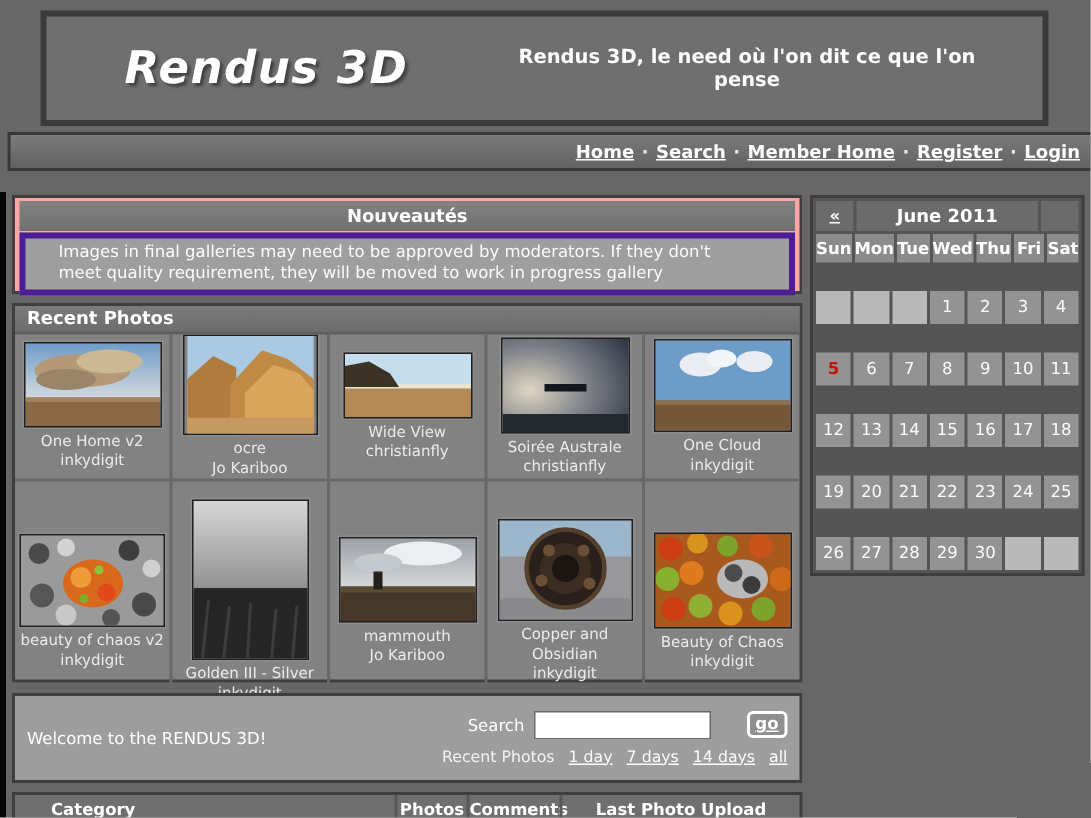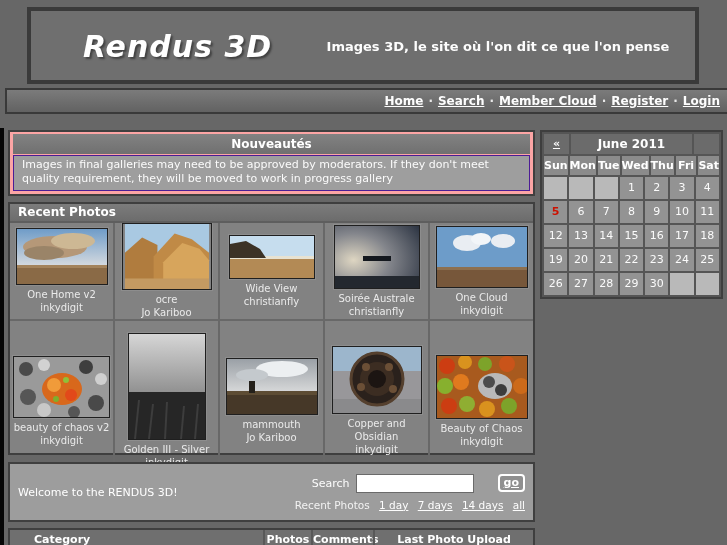--- a/index.html
+++ b/index.html
@@ -43,22 +43,22 @@
   .panel{position:absolute;border:2px solid #3f3f3f;box-sizing:border-box;}
 
   
   .news-panel{left:8px;top:130px;width:527px;height:66px;background:#fca5a5;padding:2px 3px;}
   .news-title{
     height:20px;line-height:20px;text-align:center;
     font-size:12px;font-weight:bold;color:#ffffff;
     background:linear-gradient(#828282,#707070);
   }
   .news-body{
-    margin-top:1px;background:#9e9e9e;border:1px solid #4c1d95;
-    font-size:11px;line-height:14px;color:#fbfbfb;padding:2px 8px;height:30px;
+    margin-top:1px;background:#9e9e9e;border:4px solid #4c1d95;
+    font-size:11px;line-height:14px;color:#fbfbfb;padding:2px 22px;height:30px;
   }
 
   
   .photos-panel{left:8px;top:202px;width:527px;height:253px;background:#828282;}
   .photos-title{
     height:17px;line-height:17px;padding-left:8px;
     font-size:12px;font-weight:bold;color:#ffffff;
     background:linear-gradient(#7c7c7c,#6c6c6c);
     border-bottom:2px solid #5e5e5e;
   }
@@ -113,40 +113,40 @@
   .cal-grid{display:grid;grid-template-columns:repeat(7,1fr);gap:2px;}
   .cal-toprow{display:grid;grid-template-columns:25px 1fr 25px;gap:2px;margin-bottom:2px;}
   .cal-prev,.cal-title,.cal-spacer{background:#6b6b6b;height:20px;line-height:20px;}
   .cal-prev{text-align:center;font-size:11px;font-weight:bold;text-decoration:underline;color:#fdfdfd;cursor:pointer;}
   .cal-title{text-align:center;font-size:12px;font-weight:bold;color:#ffffff;}
   .cal-dh{background:#8b8b8b;height:19px;line-height:19px;text-align:center;font-size:11px;font-weight:bold;color:#ffffff;margin-bottom:0;}
   .cal-grid{margin-top:0;}
   .cal-day{background:#939393;height:22px;line-height:22px;text-align:center;font-size:11px;color:#fbfbfb;}
   .cal-day.empty{background:#b9b9b9;}
   .cal-day.today{color:#cc1100;font-weight:bold;}
-  .cal-section{margin-bottom:2px;}
+  .cal-section{margin-bottom:19px;}
 </style>
 </head>
 <body>
 
 <div class="page">
 
   <div class="edge-strip"></div>
 
   <div class="header-box">
     <div class="logo">Rendus 3D</div>
-    <div class="tagline">Images 3D, le site où l'on dit ce que l'on pense</div>
+    <div class="tagline">Rendus 3D, le need où l'on dit ce que l'on pense</div>
   </div>
 
   <div class="navbar">
     <a>Home</a>
     <span class="sep">·</span>
     <a>Search</a>
     <span class="sep">·</span>
-    <a>Member Cloud</a>
+    <a>Member Home</a>
     <span class="sep">·</span>
     <a>Register</a>
     <span class="sep">·</span>
     <a>Login</a>
   </div>
 
   <div class="panel news-panel">
     <div class="news-title">Nouveautés</div>
     <div class="news-body">Images in final galleries may need to be approved by moderators. If they don't meet quality requirement, they will be moved to work in progress gallery</div>
   </div>

